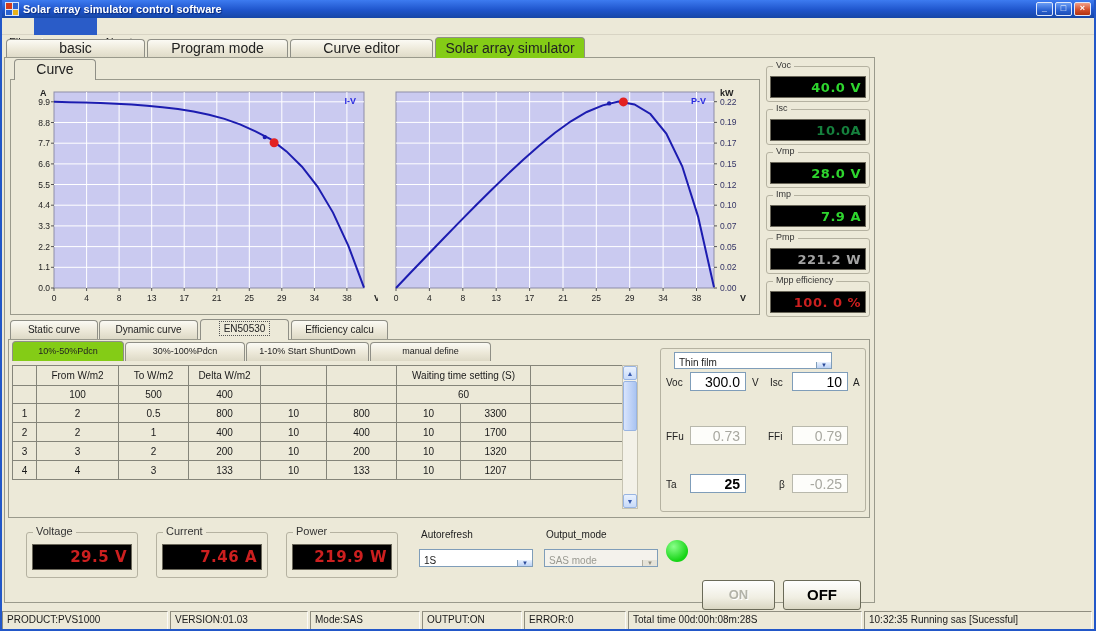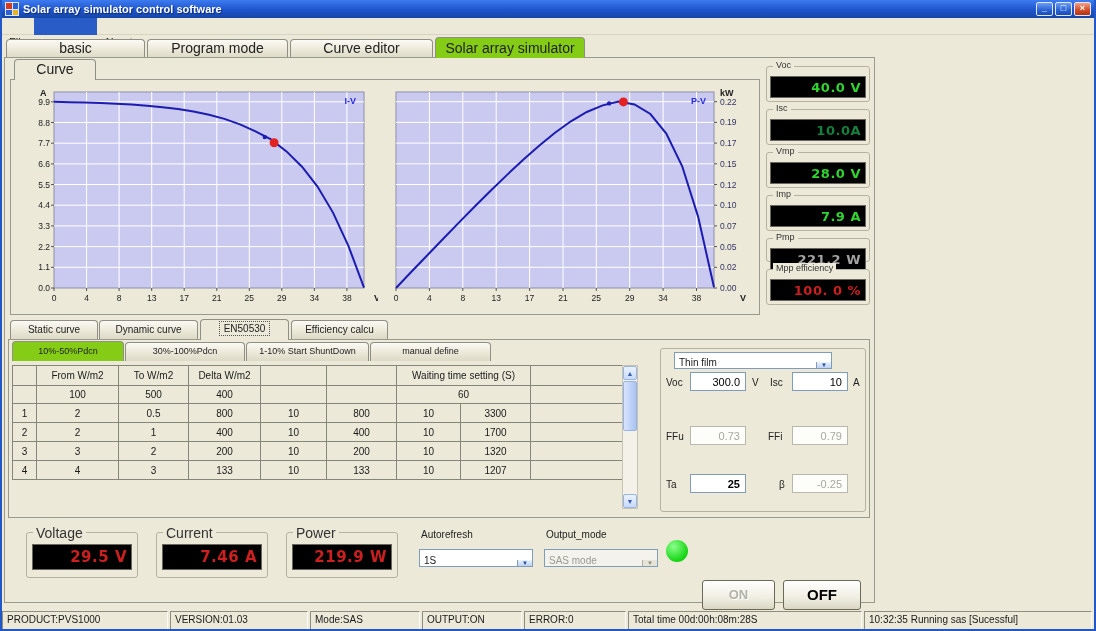--- a/index.html
+++ b/index.html
@@ -23,21 +23,21 @@
   
   .tab{position:absolute;background:linear-gradient(180deg,#fbfaf4,#ece8d8 55%,#ddd9c6);border:1px solid #8f8f86;border-bottom:none;border-radius:4px 4px 0 0;font-size:14px;text-align:center;line-height:17px;color:#222;}
   .tab.active{font-weight:normal;background:#84cc16;z-index:4;}
   .tab.sel{background:#ece9d8;z-index:4;}
   .tab .focusbox{display:inline-block;border:1px dotted #555;padding:0 4px;line-height:13px;}
   .tabpage{left:2px;top:57px;width:871px;height:546px;border:1px solid #9a9a8c;background:#ece9d8;}
   .panelbox{border:1px solid #9a9a8c;}
   
   .gb{position:absolute;border:1px solid #b5b2a1;border-radius:3px;}
   .gb-label{position:absolute;top:-7px;left:6px;background:#ece9d8;font-size:9px;padding:0 3px;color:#333;white-space:nowrap;}
-  .gb-label.lg{font-size:14px;top:-8px;}
+  .gb-label.lg{font-size:11px;top:-8px;}
   
   .led{position:absolute;background:#000;border:1px solid #6a675a;display:flex;align-items:center;justify-content:flex-end;padding-right:4px;font-weight:bold;letter-spacing:0.5px;font-family:"DejaVu Sans",sans-serif;}
   .led.sm{font-size:13px;}
   .led.lg{font-size:15px;}
   
   .chart{position:absolute;}
   
   .tablewrap{position:absolute;left:10px;top:365px;width:610px;height:144px;}
   table.grid{border-collapse:collapse;table-layout:fixed;width:610px;}
   table.grid td{border:1px solid #85857a;font-size:10px;text-align:center;background:#ece9d8;overflow:hidden;white-space:nowrap;padding:0 1px;}
@@ -49,21 +49,21 @@
   .sb{position:absolute;left:620px;top:365px;width:16px;height:144px;background:#f3f1e8;border:1px solid #c6c3b2;}
   .sb-btn{position:absolute;left:0px;width:14px;height:14px;background:linear-gradient(180deg,#eaf2fe,#c8daf8);border:1px solid #98b4e2;border-radius:2px;color:#3a5cae;font-size:7px;text-align:center;line-height:13px;}
   .sb-thumb{position:absolute;top:15px;left:0px;width:14px;height:50px;background:linear-gradient(90deg,#d8e4fc,#aac4f2);border:1px solid #98b4e2;border-radius:2px;}
   
   .combo{position:absolute;background:#fff;border:1px solid #7f9db9;display:flex;align-items:flex-end;font-size:10px;}
   .combo-val{flex:1;padding:2px 0 0 4px;white-space:nowrap;overflow:hidden;}
   .combo-btn{width:15px;background:linear-gradient(180deg,#eaf2fe,#bcd2f6);border-left:1px solid #7f9db9;color:#2a4a9a;font-size:6px;display:flex;align-items:center;justify-content:center;}
   .combo.dis{background:#f4f2ec;color:#9a9a92;}
   .combo.dis .combo-btn{background:#e6e3d8;border-left-color:#b0ada0;color:#8f8d80;}
   
-  .field{position:absolute;border:1px solid #7f9db9;background:#fff;font-size:11px;text-align:right;padding-right:5px;font-family:"Liberation Sans",sans-serif;}
+  .field{position:absolute;border:1px solid #7f9db9;background:#fff;font-size:14px;text-align:right;padding-right:5px;font-family:"Liberation Sans",sans-serif;}
   .field.dis{color:#a8a8a0;border-color:#b8b8ac;background:#fdfdfa;}
   .lbl{position:absolute;font-size:10px;color:#222;white-space:nowrap;}
   
   .xpbtn{position:absolute;border:1px solid #6a6a58;border-radius:3px;background:linear-gradient(180deg,#fefefe,#f0eee2 60%,#d9d6c2);text-align:center;font-weight:bold;margin-top:43px;}
   .xpbtn.disabled{color:#b2b2a8;text-shadow:1px 1px 0 #fff;font-size:13px;line-height:27px;}
   .xpbtn.strong{color:#000;font-size:15px;line-height:27px;}
   .indicator{position:absolute;width:22px;height:22px;border-radius:50%;background:radial-gradient(circle at 35% 30%,#7dff7d,#15d415 70%);}
   
   .statusbar{left:0;top:611px;width:100%;height:19px;display:flex;}
   .seg{border:1px solid;border-color:#8f8d7f #fbfaf6 #fbfaf6 #8f8d7f;font-size:10px;line-height:15px;padding-left:4px;white-space:nowrap;overflow:hidden;margin-right:2px;}
@@ -249,21 +249,21 @@
         <div class="led sm" style="left: 3px; top: 9px; width: 96px; height: 22px; color: #15803d;">10.0A</div>
       </div>
       <div class="gb" style="position: relative; height: 36px; margin-bottom: 7px;">
         <span class="gb-label">Vmp</span>
         <div class="led sm" style="left: 3px; top: 9px; width: 96px; height: 22px; color: rgb(46, 213, 46);">28.0 V</div>
       </div>
       <div class="gb" style="position: relative; height: 36px; margin-bottom: 7px;">
         <span class="gb-label">Imp</span>
         <div class="led sm" style="left: 3px; top: 9px; width: 96px; height: 22px; color: rgb(46, 213, 46);">7.9 A</div>
       </div>
-      <div class="gb" style="position: relative; height: 24px; margin-bottom: 7px; text-align: center;">
+      <div class="gb" style="position: relative; height: 36px; margin-bottom: 7px; text-align: center;">
         <span class="gb-label">Pmp</span>
         <div class="led sm" style="left: 3px; top: 9px; width: 96px; height: 22px; color: #a3a3a3;">221.2 W</div>
       </div>
       <div class="gb" style="position: relative; height: 36px; margin-bottom: 7px;">
         <span class="gb-label">Mpp efficiency</span>
         <div class="led sm" style="left: 3px; top: 9px; width: 96px; height: 22px; color: rgb(204, 31, 31);">100. 0 %</div>
       </div>
     </div>
 
   <div class="tab" style="left:8px;top:320px;width:88px;height:19px;font-size:10px;">Static curve</div>

